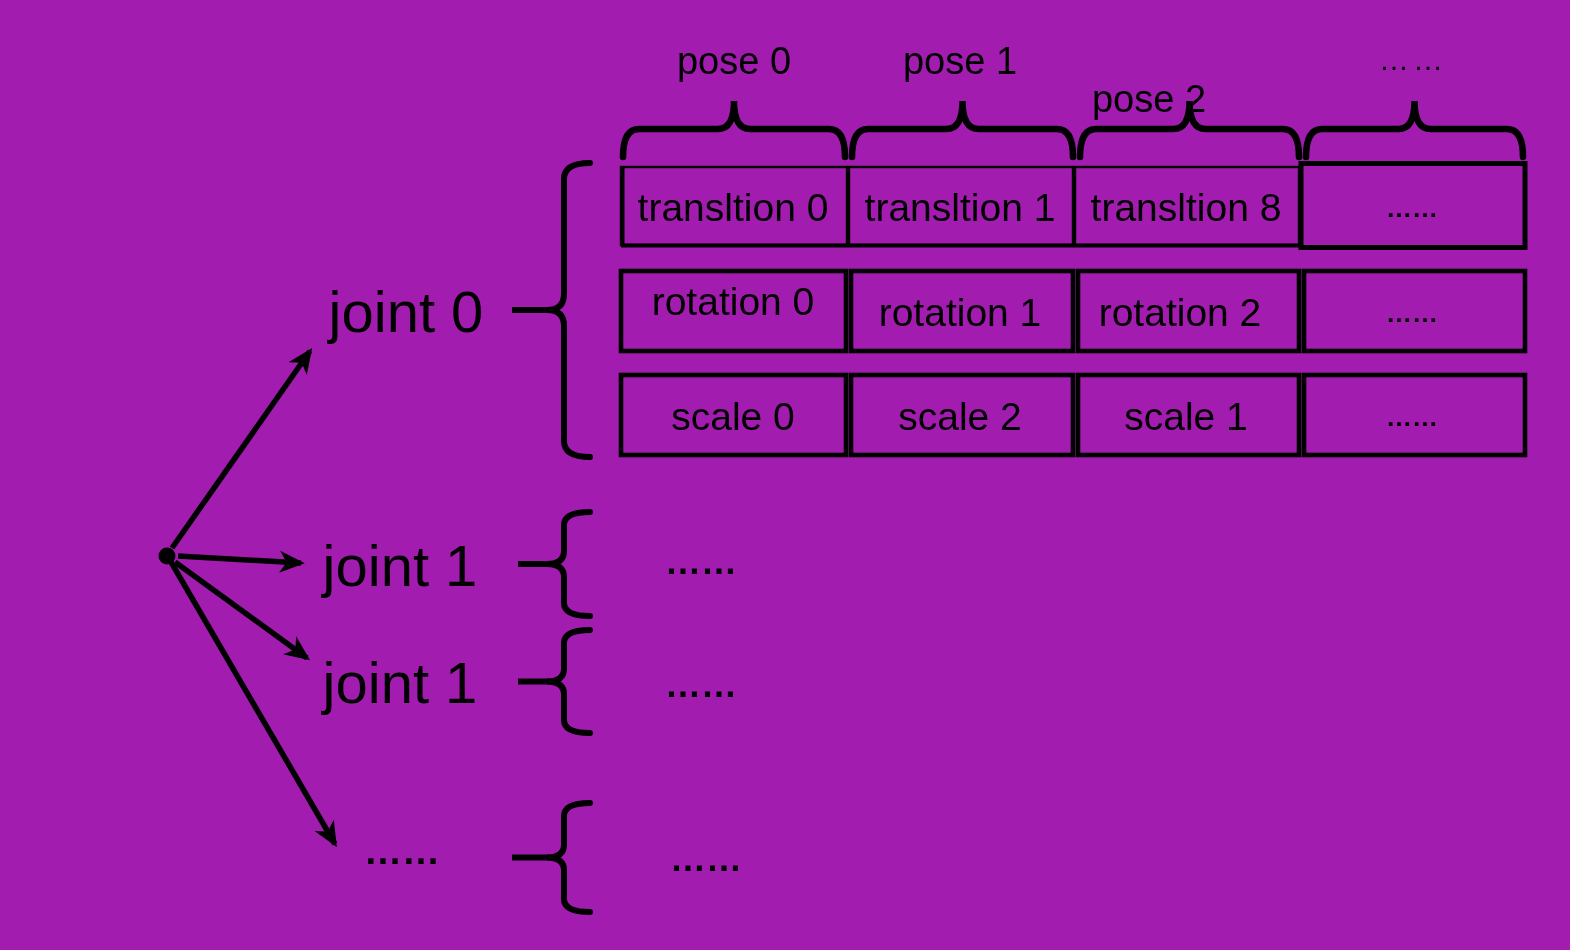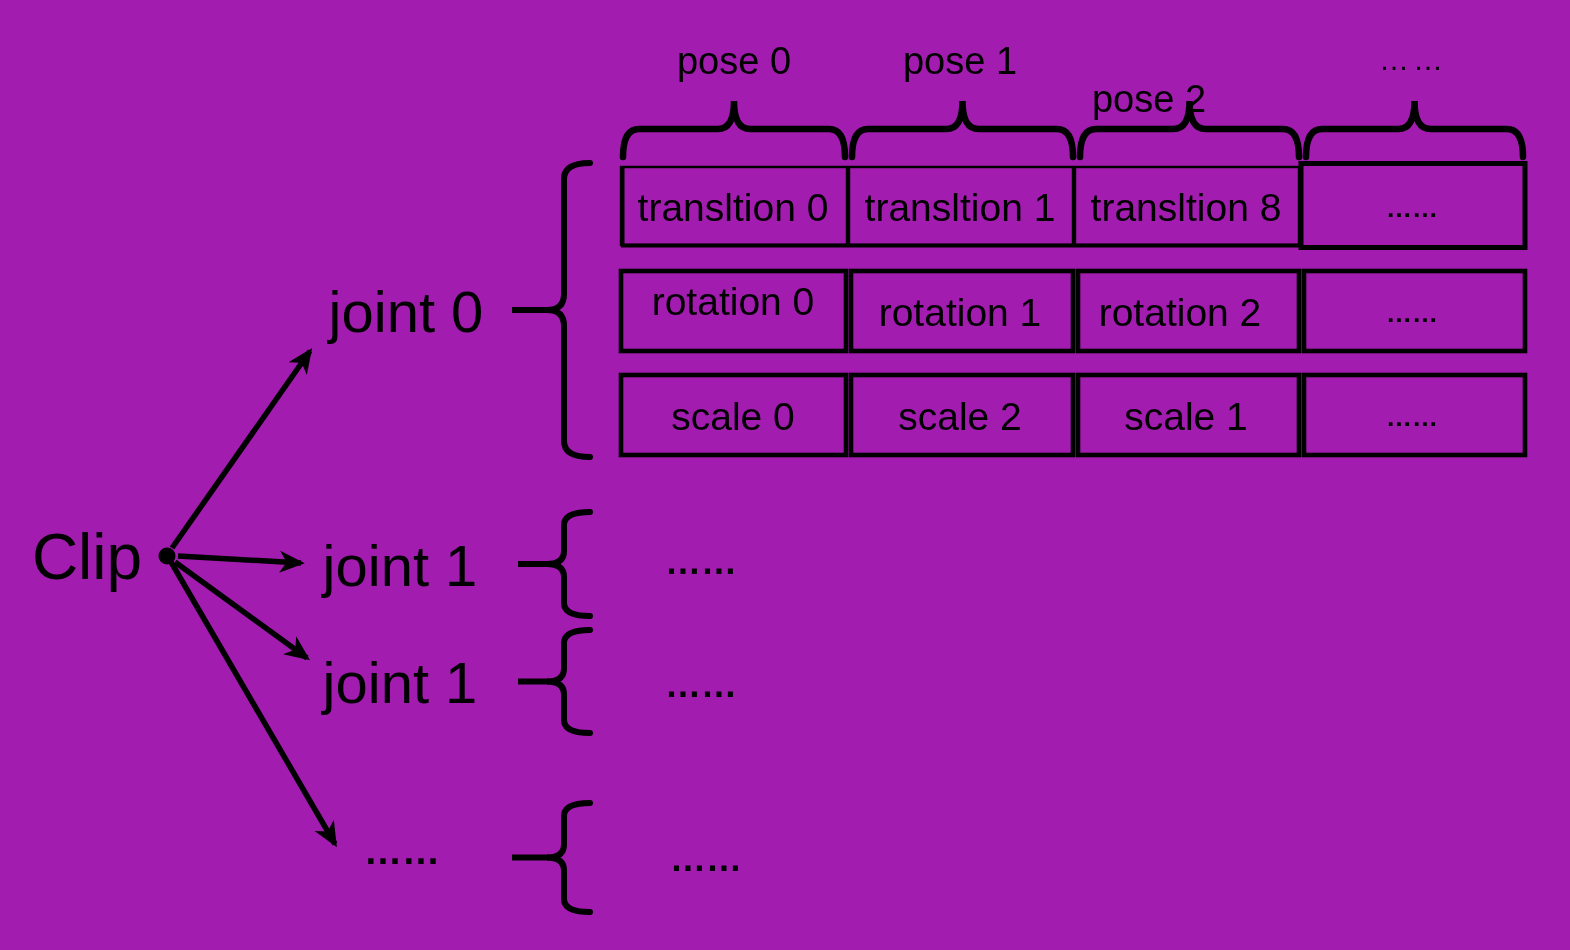--- a/index.html
+++ b/index.html
@@ -86,21 +86,20 @@
     <rect x="851" y="375" width="222" height="80" fill="none" stroke="#000" stroke-width="4.6"></rect>
     <rect x="1078" y="375" width="221" height="80" fill="none" stroke="#000" stroke-width="4.6"></rect>
     <rect x="1304" y="375" width="221" height="80" fill="none" stroke="#000" stroke-width="4.6"></rect>
   </svg>
 
   <div class="txt pose-lbl" style="left:734px; top:61px;">pose 0</div>
   <div class="txt pose-lbl" style="left:960px; top:61px;text-align:right;">pose 1</div>
   <div class="txt pose-lbl" style="left:1149px; top:61px;margin-top:38px;">pose 2</div>
   <div class="txt dots-spaced" style="left:1413px; top:60px;">……</div>
 
-  <div class="txt clip-lbl" style="left:87px; top:557px;">Clip</div>
 
   <div class="txt joint-lbl" style="left:406px; top:312px;">joint 0</div>
   <div class="txt joint-lbl" style="left:400px; top:566px;">joint 1</div>
   <div class="txt joint-lbl" style="left:400px; top:683px;">joint 1</div>
   <div class="txt dots-lg" style="left:402px; top:851px;">……</div>
 
   <div class="txt dots-md" style="left:701px; top:562px;">……</div>
   <div class="txt dots-md" style="left:701px; top:685px;">……</div>
   <div class="txt dots-md" style="left:706px; top:859px;">……</div>
 

